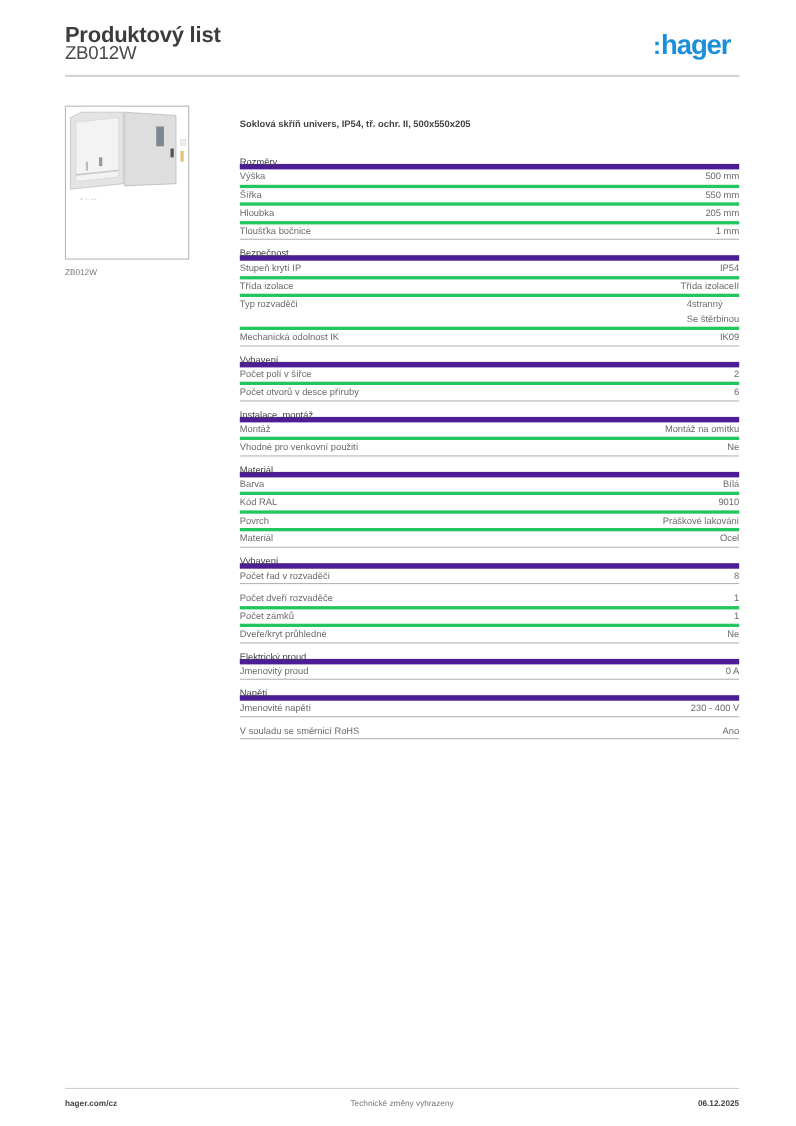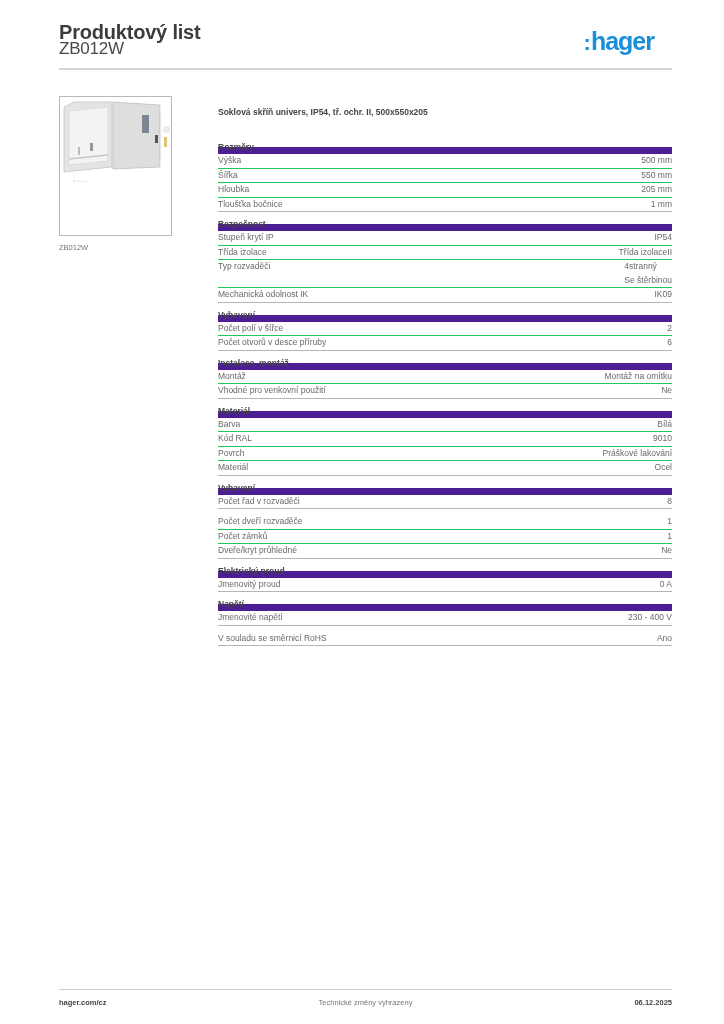--- a/index.html
+++ b/index.html
@@ -2,35 +2,35 @@
 <html><head>
 <meta charset="utf-8">
 <style>
   * { margin: 0; padding: 0; box-sizing: border-box; }
   html, body { width: 724px; height: 1024px; background: #ffffff; }
   body { position: relative; font-family: "Liberation Sans", sans-serif; color: #333; overflow: hidden; }
 
   .header { position: absolute; left: 59px; top: 21px; width: 613px; height: 48px; }
   .doc-title { position: absolute; left: 0; top: 0; font-size: 20px; font-weight: bold; color: #3c3c3c; letter-spacing: -0.2px; }
   .doc-code { position: absolute; left: 0; top: 18px; font-size: 17px; color: #4a4a4a; letter-spacing: -0.2px; }
-  .logo { position: absolute; right: 18px; top: 8px; font-size: 25px; font-weight: bold; color: #1a8fdc; letter-spacing: -1px; line-height: 1; text-align: right; }
+  .logo { position: absolute; right: 8px; top: 8px; font-size: 25px; font-weight: bold; color: #1a8fdc; letter-spacing: -1px; line-height: 1; text-align: right; }
   .logo .colon { font-size: 22px; margin-right: 1px; }
   .header-rule { position: absolute; left: 59px; top: 68px; width: 613px; height: 2px; background: #d3d3d3; }
 
   .product-image { position: absolute; left: 59px; top: 96px; width: 113px; height: 140px; border: 1px solid #b8b8b8; background: #fff; }
   .product-image svg { display: block; }
   .image-caption { position: absolute; left: 59px; top: 243px; font-size: 7.5px; color: #777; }
 
   .content { position: absolute; left: 218px; top: 96px; width: 454px; }
   .product-desc { font-size: 8.5px; font-weight: bold; color: #444; height: 34px; margin-top: 11px; }
   .section-title-main { font-size: 8.5px; font-weight: bold; color: #444; height: 26px; }
 
   .group { margin-bottom: 6px; }
-  .group-title { font-size: 8.5px; font-weight: bold; color: #444; line-height: 12px; height: 13px; border-bottom: 7px solid #4c1d95; }
-  .row { display: flex; justify-content: space-between; align-items: flex-start; font-size: 8.5px; color: #6a6a6a; line-height: 13.5px; min-height: 14.5px; border-bottom: 1px solid #22c55e; }
+  .group-title { font-size: 8.5px; font-weight: normal; color: #444; line-height: 12px; height: 13px; border-bottom: 5px solid #4c1d95; }
+  .row { display: flex; justify-content: space-between; align-items: flex-start; font-size: 8.5px; color: #6a6a6a; line-height: 13.5px; min-height: 14.5px; border-bottom: 3px solid #22c55e; }
   .row:last-child { border-bottom: 1.5px solid #b5b5b5; }
   .row .val { text-align: left; white-space: pre-line; }
 
   .footer-rule { position: absolute; left: 59px; top: 989px; width: 613px; height: 1px; background: #cfcfcf; }
   .footer { position: absolute; left: 59px; top: 998px; width: 613px; font-size: 7.5px; }
   .footer-left { position: absolute; left: 0; font-weight: bold; color: #444; }
   .footer-center { position: absolute; left: 0; right: 0; text-align: center; color: #777; }
   .footer-right { position: absolute; right: 0; font-weight: bold; color: #444; }
 </style>
 </head>

